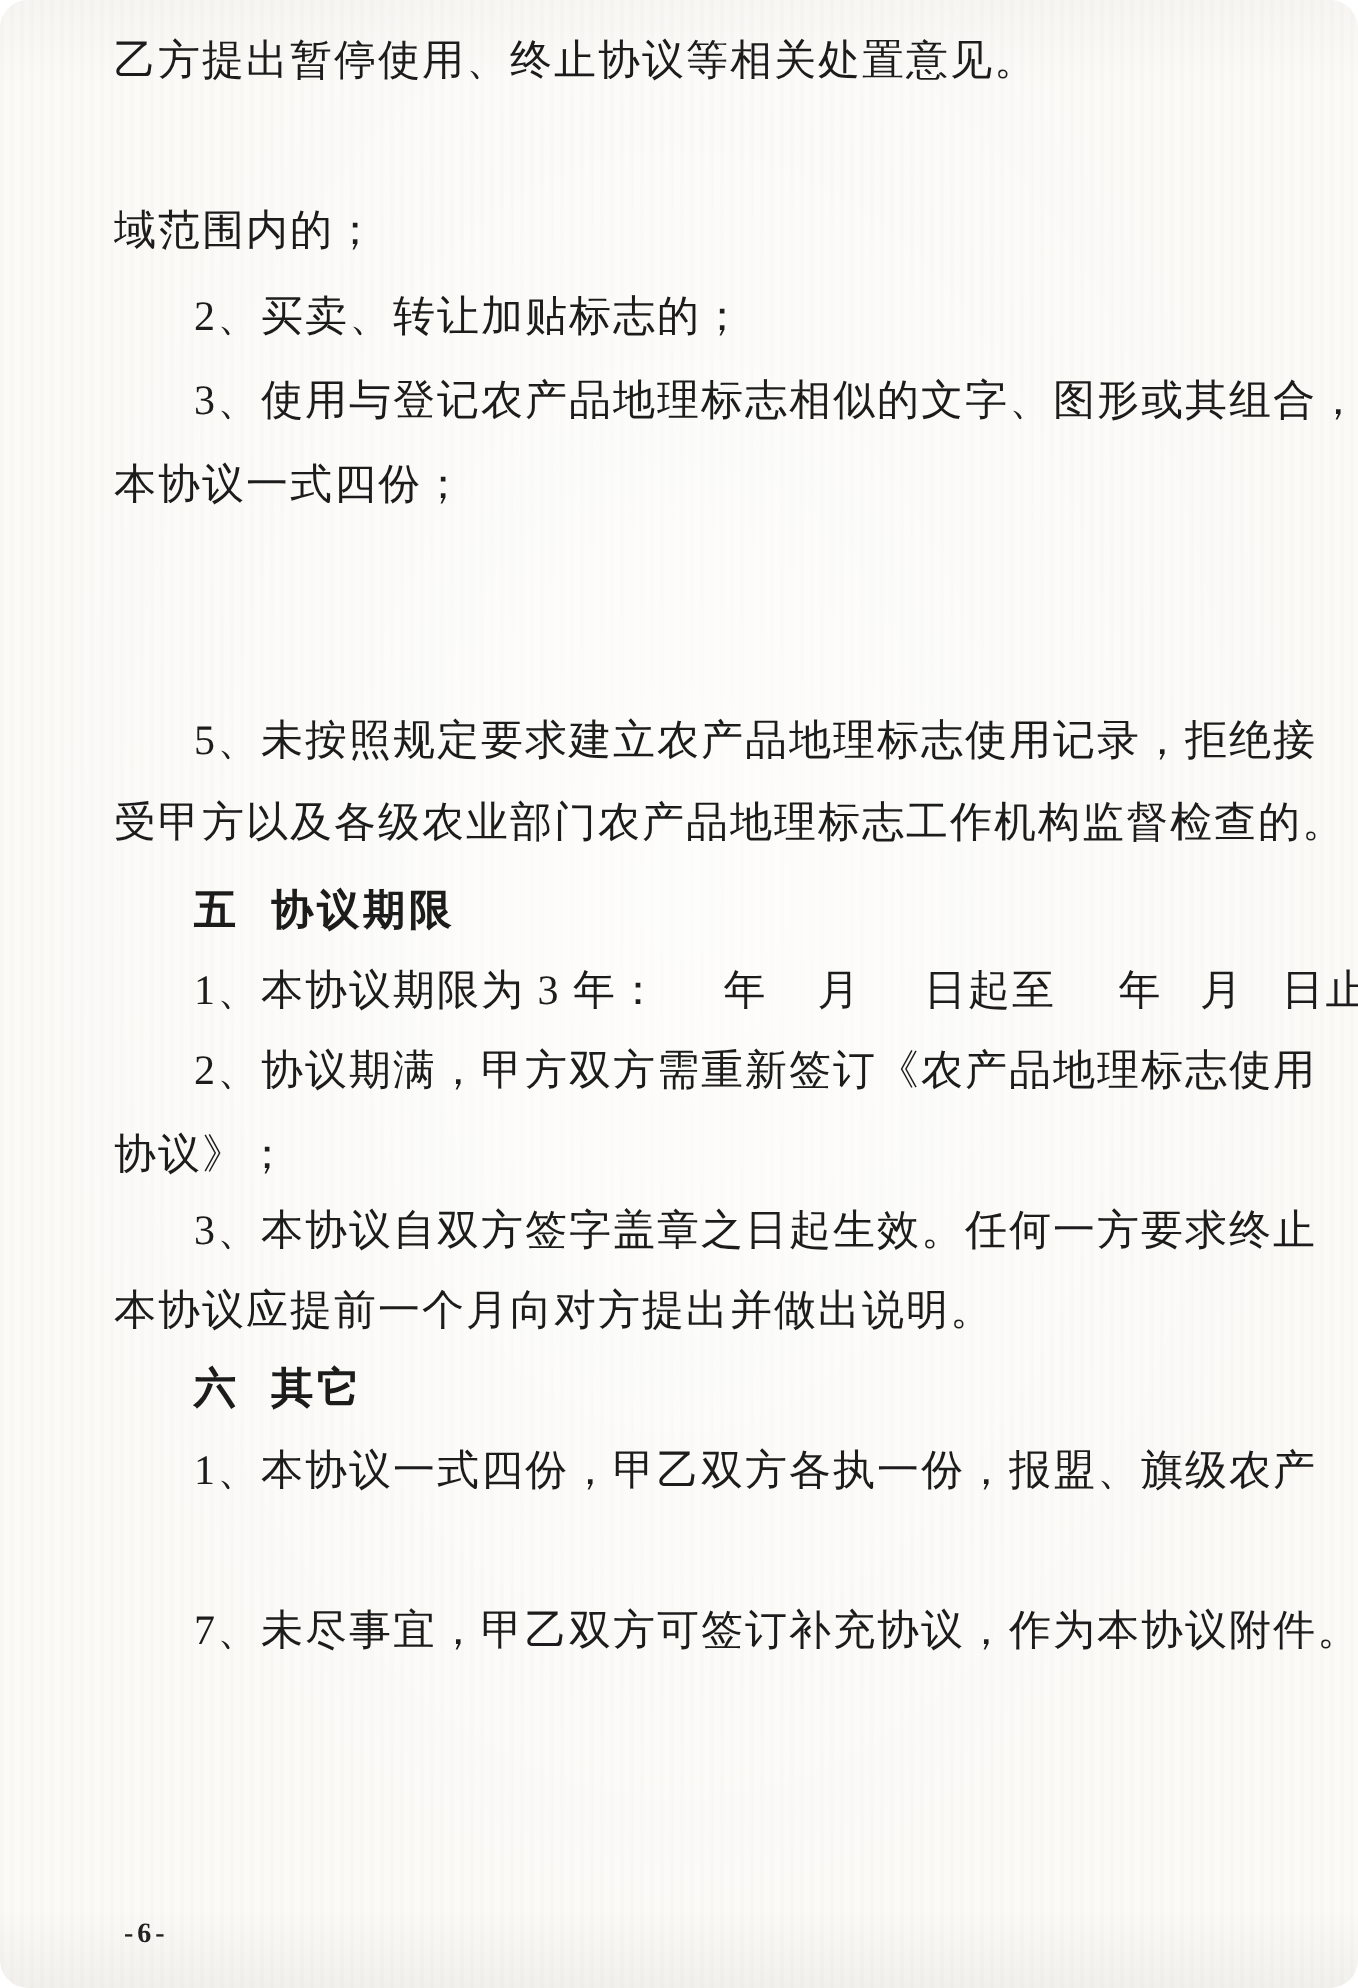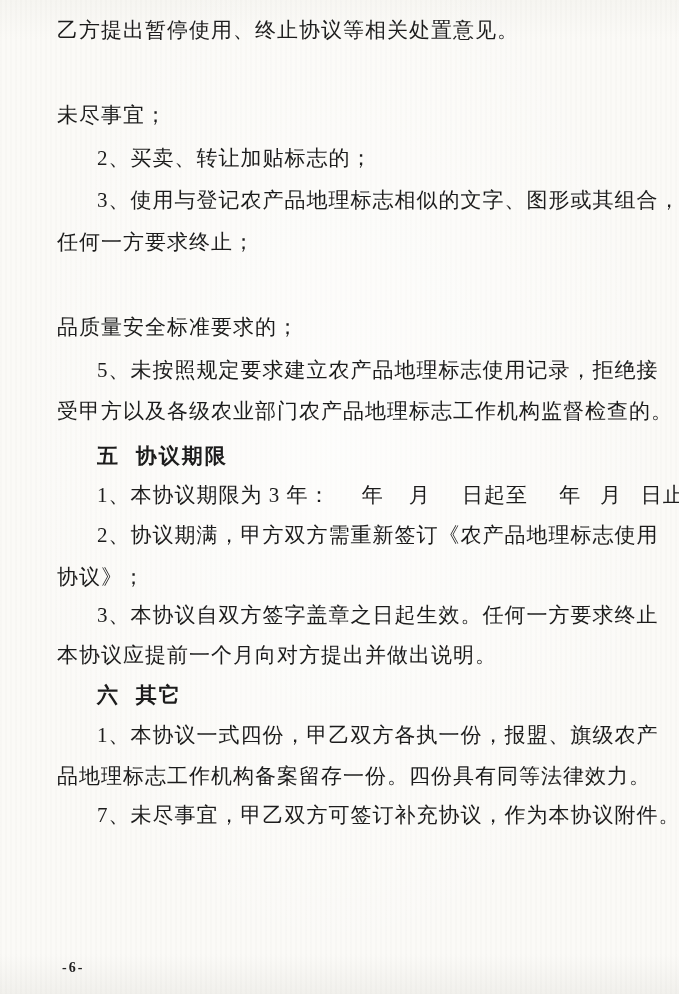--- a/index.html
+++ b/index.html
@@ -12,20 +12,21 @@
   .paper {
     position: relative;
     width: 679px;
     height: 994px;
     background-color: #fafaf7;
     background-image:
       radial-gradient(ellipse at 50% 45%, rgba(255,255,255,0.6) 0%, rgba(255,255,255,0) 70%),
       repeating-linear-gradient(90deg, rgba(120,120,110,0.025) 0 2px, rgba(0,0,0,0) 2px 5px),
       linear-gradient(180deg, #f6f5f1 0%, #fbfaf7 4%, #fbfaf7 96%, #f1f0ec 100%);
     color: #1c1c1c;
+    border-radius: 14px;
   }
   .line {
     position: absolute;
     left: 57px;
     font-size: 21px;
     line-height: 25px;
     letter-spacing: 1px;
     white-space: pre;
     color: #1c1c1c;
   }
@@ -45,34 +46,32 @@
     color: #222;
     font-family: "Liberation Serif", "DejaVu Serif", serif;
   }
 </style>
 </head>
 <body>
 
 <div class="paper">
 
   <div class="line" style="top:18px">乙方提出暂停使用、终止协议等相关处置意见。</div>
-  <div class="line" style="top:103px">未尽事宜；</div>
+  <div class="line" style="top:103px">域范围内的；</div>
   <div class="line ind" style="top:146px">2、买卖、转让加贴标志的；</div>
   <div class="line ind" style="top:188px">3、使用与登记农产品地理标志相似的文字、图形或其组合，</div>
-  <div class="line" style="top:230px">任何一方要求终止；</div>
-  <div class="line" style="top:315px">品质量安全标准要求的；</div>
+  <div class="line" style="top:230px">本协议一式四份；</div>
   <div class="line ind" style="top:358px">5、未按照规定要求建立农产品地理标志使用记录，拒绝接</div>
   <div class="line" style="top:399px">受甲方以及各级农业部门农产品地理标志工作机构监督检查的。</div>
 
   <div class="line ind heading" style="top:443px">五  协议期限</div>
   <div class="line ind" style="top:483px">1、本协议期限为 3 年：     年    月     日起至     年   月   日止；</div>
   <div class="line ind" style="top:523px">2、协议期满，甲方双方需重新签订《农产品地理标志使用</div>
   <div class="line" style="top:565px">协议》；</div>
   <div class="line ind" style="top:603px">3、本协议自双方签字盖章之日起生效。任何一方要求终止</div>
   <div class="line" style="top:643px">本协议应提前一个月向对方提出并做出说明。</div>
 
   <div class="line ind heading" style="top:682px">六  其它</div>
   <div class="line ind" style="top:723px">1、本协议一式四份，甲乙双方各执一份，报盟、旗级农产</div>
-  <div class="line" style="top:764px">品地理标志工作机构备案留存一份。四份具有同等法律效力。</div>
   <div class="line ind" style="top:803px">7、未尽事宜，甲乙双方可签订补充协议，作为本协议附件。</div>
 
   <div class="pageno">-6-</div>
 </div>
 
 </body></html>

